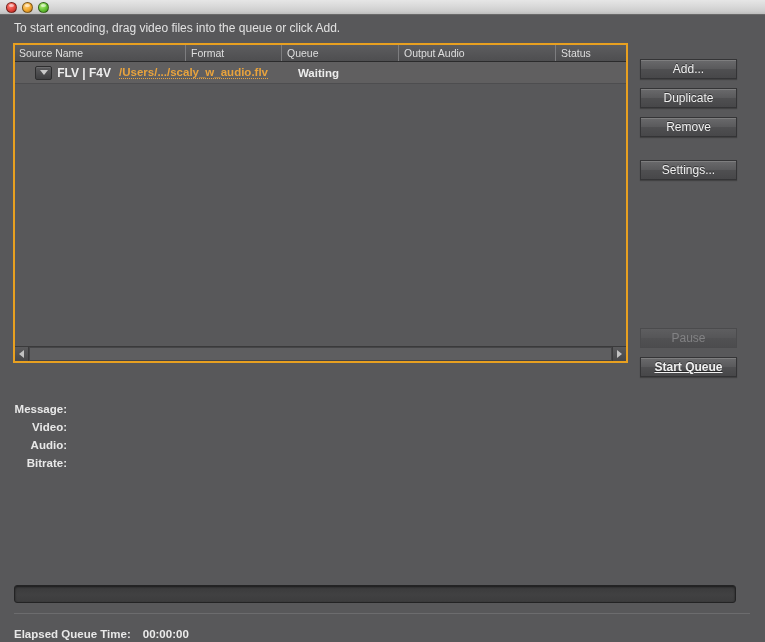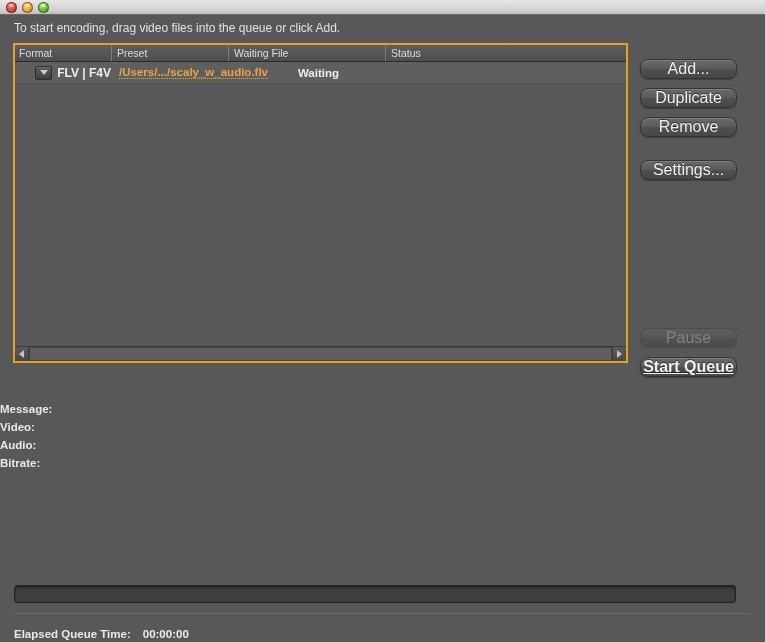--- a/index.html
+++ b/index.html
@@ -178,26 +178,26 @@
     border-top: 4px solid transparent;
     border-bottom: 4px solid transparent;
     border-left: 5px solid #c2c2c2;
   }
   .sb-track { flex: 1 1 auto; background: #5e5e60; border: 1px solid #454547; }
 
   
   .btn {
     position: absolute;
     width: 97px; height: 20px;
-    border-radius: 8px;
+    border-radius: 0;
     background: linear-gradient(to bottom, #6a6a6c 0%, #5a5a5c 48%, #4f4f51 52%, #474749 100%);
     border: 1px solid #343436;
     box-shadow: inset 0 1px 0 rgba(255,255,255,0.14), 0 1px 1px rgba(0,0,0,0.25);
     color: #f0f0f0;
-    font-size: 16px;
+    font-size: 12px;
     display: flex; align-items: center; justify-content: center;
     text-shadow: 0 -1px 0 rgba(0,0,0,0.5);
     white-space: nowrap;
   }
   .btn.disabled {
     color: #828284;
     background: linear-gradient(to bottom, #5e5e60 0%, #565658 48%, #515153 52%, #4c4c4e 100%);
     border: 1px solid #4b4b4d;
     box-shadow: none;
     text-shadow: none;
@@ -216,21 +216,21 @@
     left: 0px; top: 385px;
     width: 300px;
   }
   .info-row {
     display: flex;
     height: 18px;
     align-items: center;
   }
   .info-label {
     width: 70px;
-    text-align: left;
+    text-align: right;
     font-size: 11.5px;
     font-weight: bold;
     color: #e8e8e8;
     padding-right: 3px;
   }
   .info-value {
     font-size: 11.5px;
     color: #e0e0e0;
   }
 
@@ -277,23 +277,24 @@
     </div>
   </div>
 
   <div class="content">
 
     <div class="hint">To start encoding, drag video files into the queue or click Add.</div>
 
     <div class="queue-wrap">
 
       <div class="thead">
+        <div class="th col-source">Source Name</div>
         <div class="th col-format">Format</div>
-        <div class="th col-preset">Preset</div>
-        <div class="th col-output">Waiting File</div>
+        <div class="th col-preset">Queue</div>
+        <div class="th col-output">Output Audio</div>
         <div class="th col-status">Status</div>
       </div>
 
       <div class="tbody">
         <div class="trow">
           <div class="td col-format">
             <span class="popup-btn">
                 <span class="tri"></span>
               </span>
             <span class="fmt-label">FLV | F4V</span>

